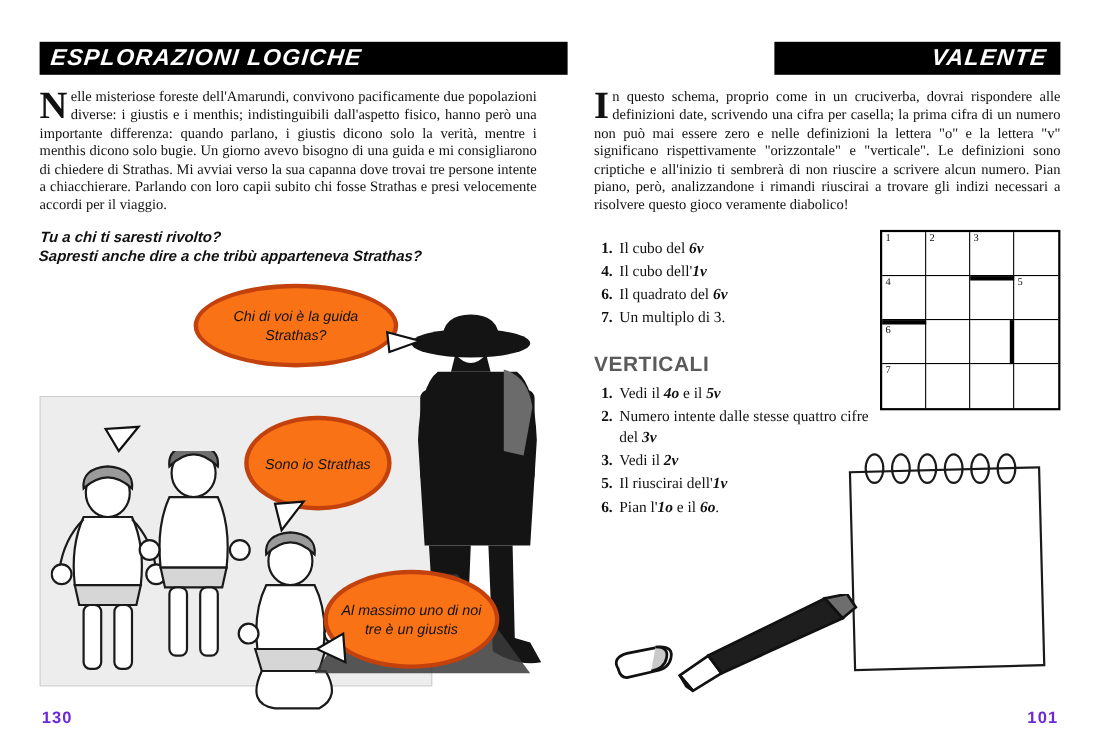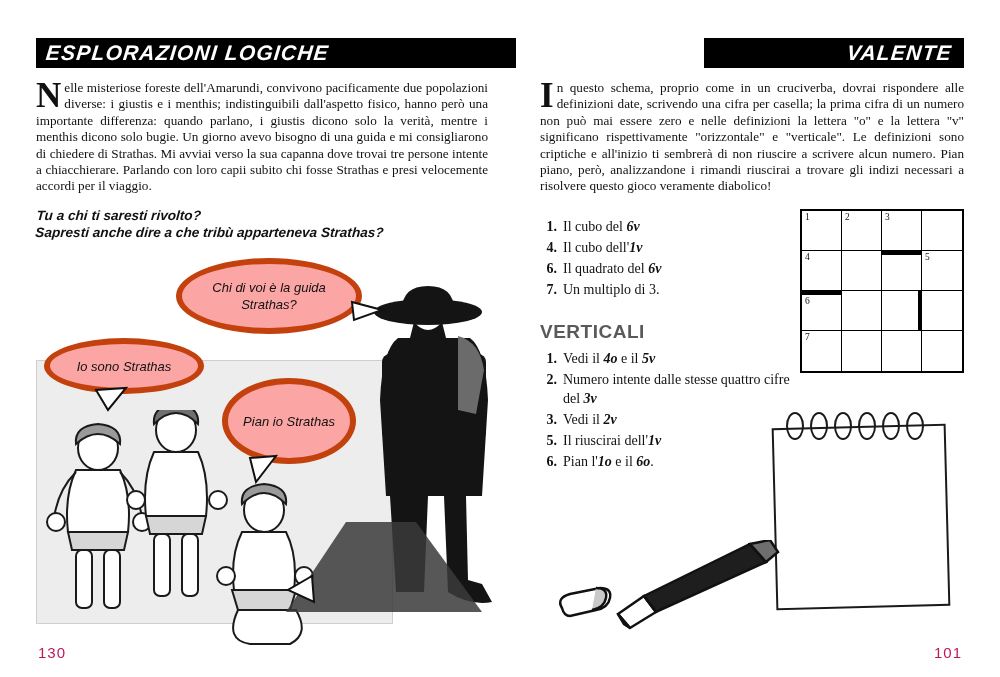--- a/index.html
+++ b/index.html
@@ -172,22 +172,22 @@
   }
   .ground {
     position: absolute;
     left: 0; top: 102px;
     width: 355px; height: 262px;
     background: #ededed;
     border: 1px solid #cfcfcf;
   }
   .bubble {
     position: absolute;
-    background: #fca5a5;
-    border: 6px solid #c2410c;
+    background: #f97316;
+    border: 4px solid #c2410c;
     border-radius: 50% / 50%;
     display: flex;
     align-items: center;
     justify-content: center;
     text-align: center;
     font-family: "Liberation Sans", sans-serif;
     font-size: 13px;
     line-height: 17px;
     font-style: italic;
     box-sizing: border-box;
@@ -241,23 +241,23 @@
   }
 
   .pencil { position: absolute; left: 600px; top: 540px; width: 190px; height: 90px; }
   .eraser { position: absolute; left: 556px; top: 586px; width: 62px; height: 36px; }
 
   
   .folio {
     position: absolute;
     bottom: 16px;
     font-family: "Liberation Sans", sans-serif;
-    font-weight: normal;
+    font-weight: bold;
     font-size: 15px;
-    color: #be185d;
+    color: #6d28d9;
     letter-spacing: 1px;
   }
   .folio-left { left: 38px; }
   .folio-right { right: 38px; }
 </style>
 </head>
 <body>
 
 <div class="page">
 
@@ -337,25 +337,25 @@
       </g>
     </svg>
 
     <svg width="200" height="120" style="position:absolute;left:250px;top:244px;">
       <polygon points="0,110 60,20 130,20 196,110" fill="#3a3a3a" opacity="0.85"></polygon>
     </svg>
 
     <div class="bubble b1">
       <span>Chi di voi è la guida Strathas?</span>
     </div>
-    <div class="bubble b2">
-      <span>Io sono Strathas</span>
-    </div>
     <div class="bubble b3">
-      <span>Pian io Strathas</span>
+      <span>Sono io Strathas</span>
+    </div>
+    <div class="bubble b4">
+      <span>Al massimo uno di noi tre è un giustis</span>
     </div>
 
     <svg width="455" height="365" style="position:absolute;left:0;top:0;pointer-events:none;">
       <polygon points="316,44 346,52 318,62" fill="#fff" stroke="#111" stroke-width="2"></polygon>
       <polygon points="60,132 72,152 90,130" fill="#fff" stroke="#111" stroke-width="2"></polygon>
       <polygon points="214,200 220,224 240,198" fill="#fff" stroke="#111" stroke-width="2"></polygon>
       <polygon points="276,318 252,332 278,344" fill="#fff" stroke="#111" stroke-width="2"></polygon>
     </svg>
   </div>
 

